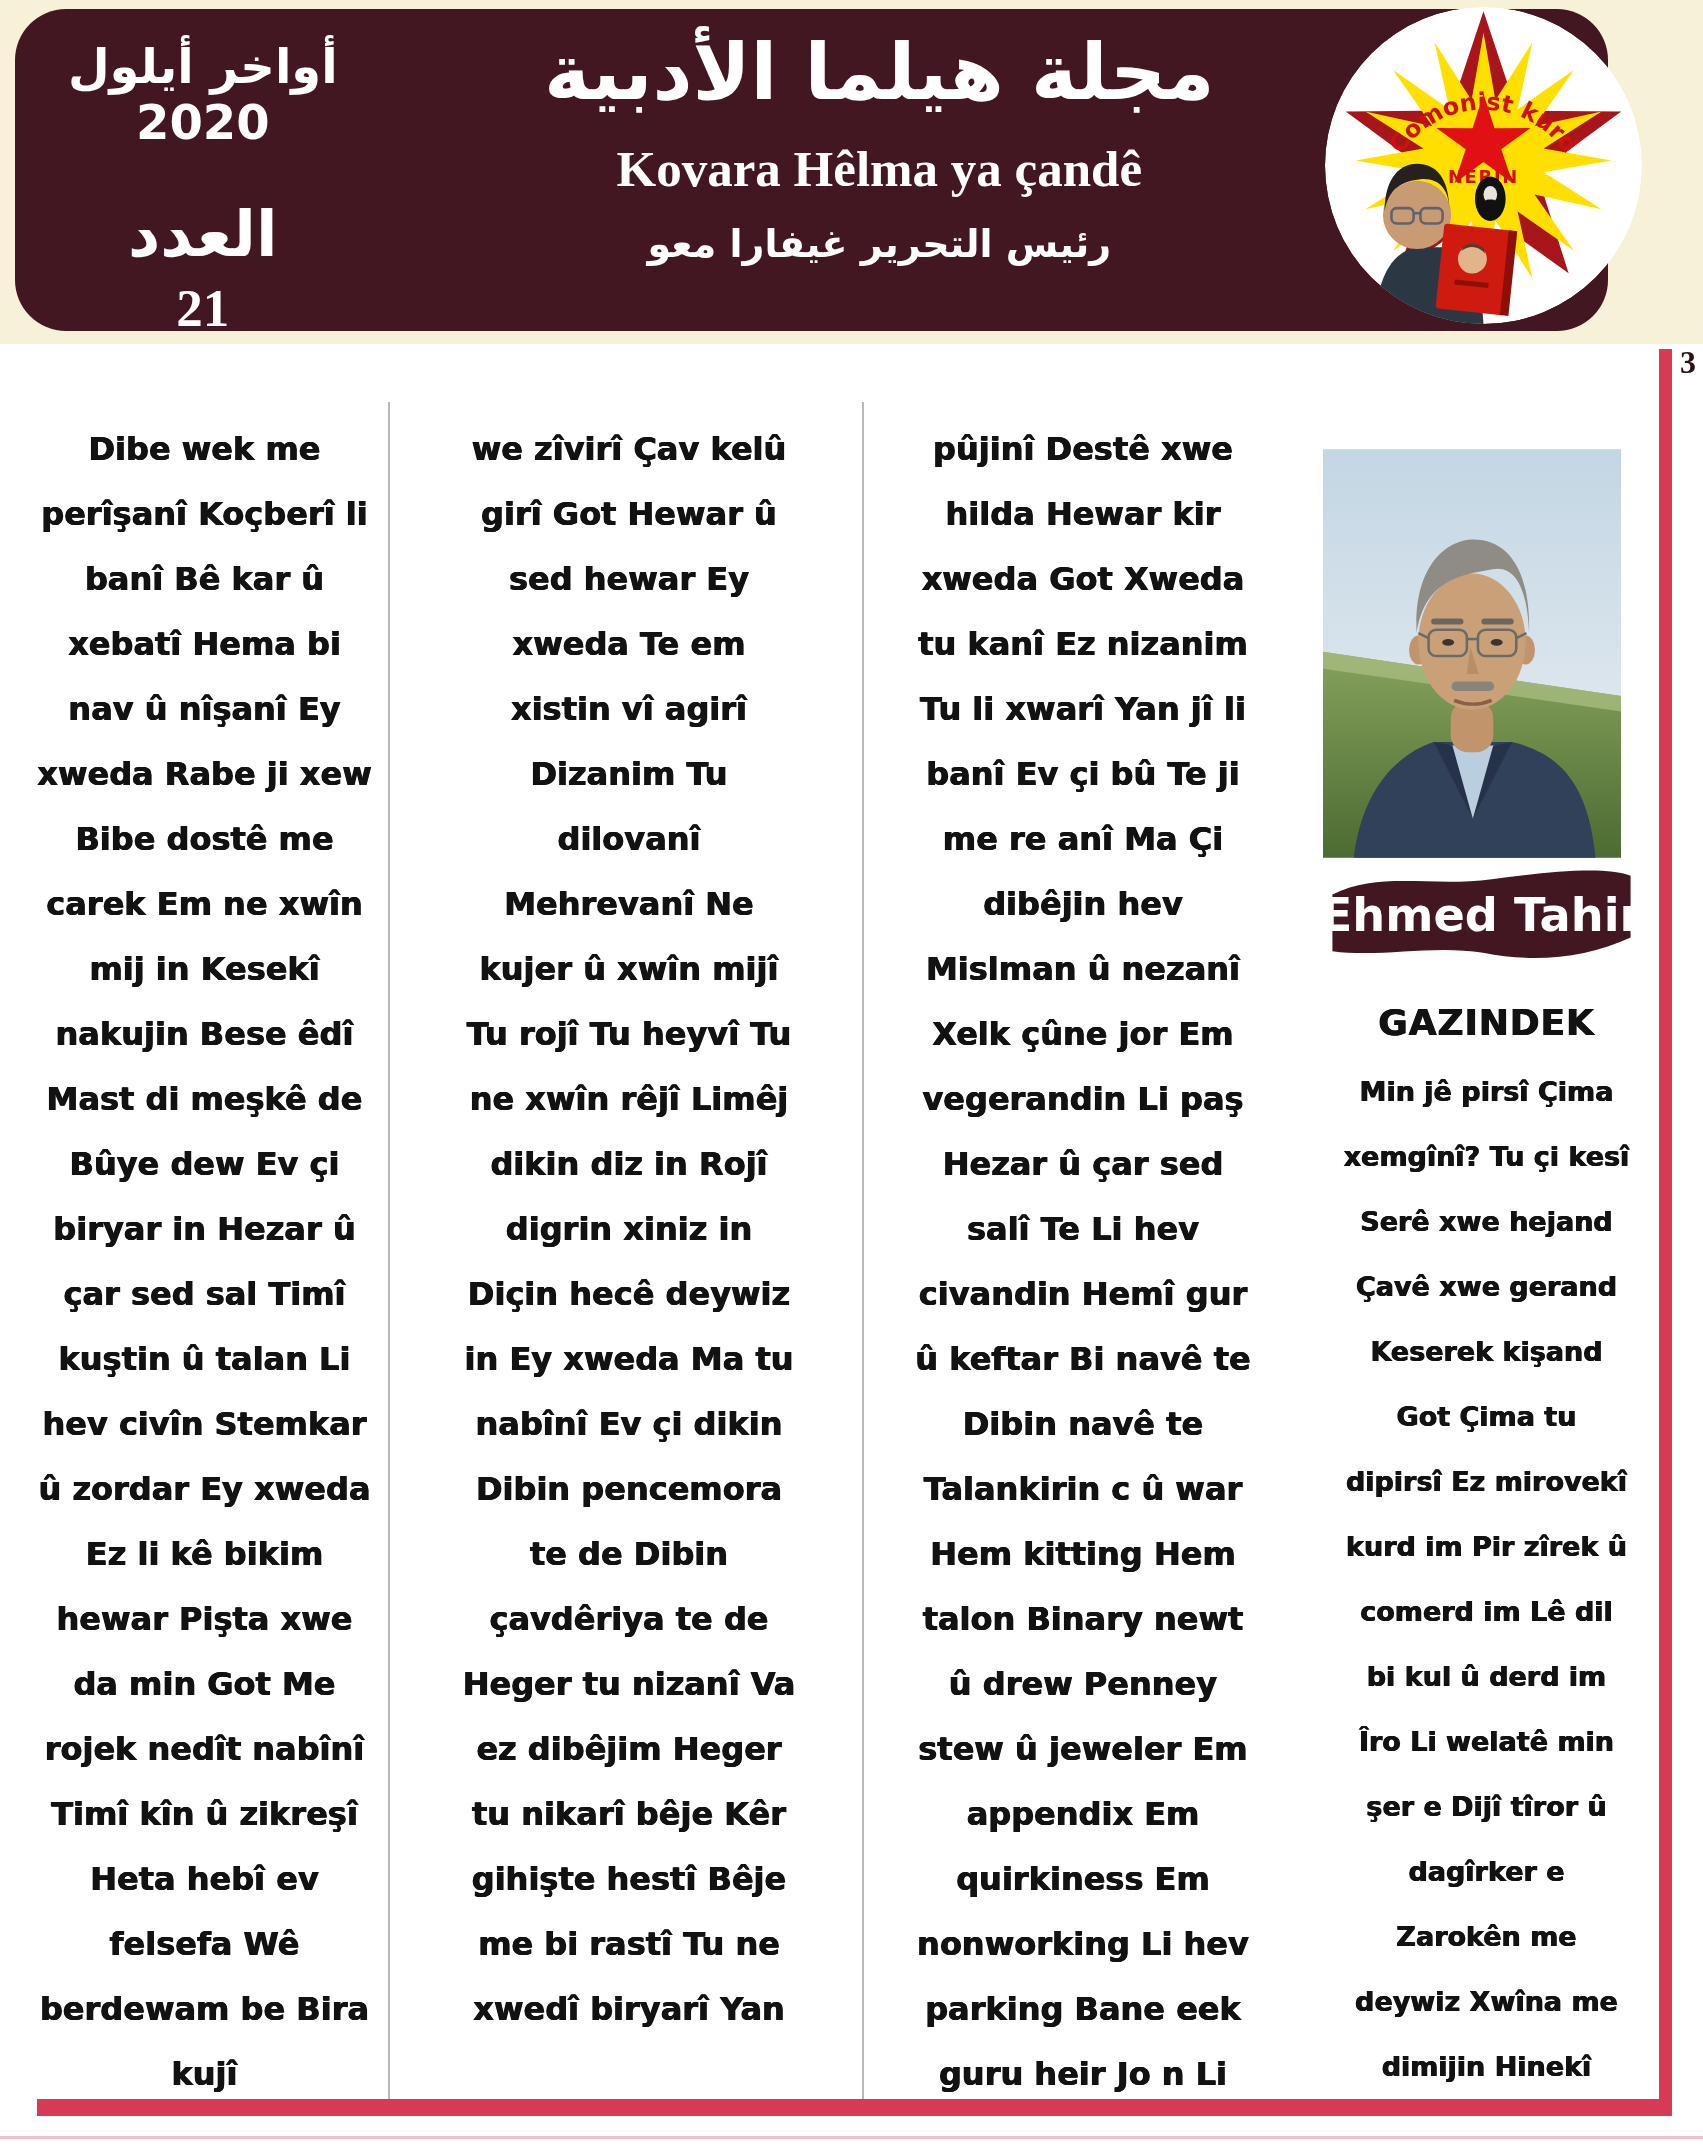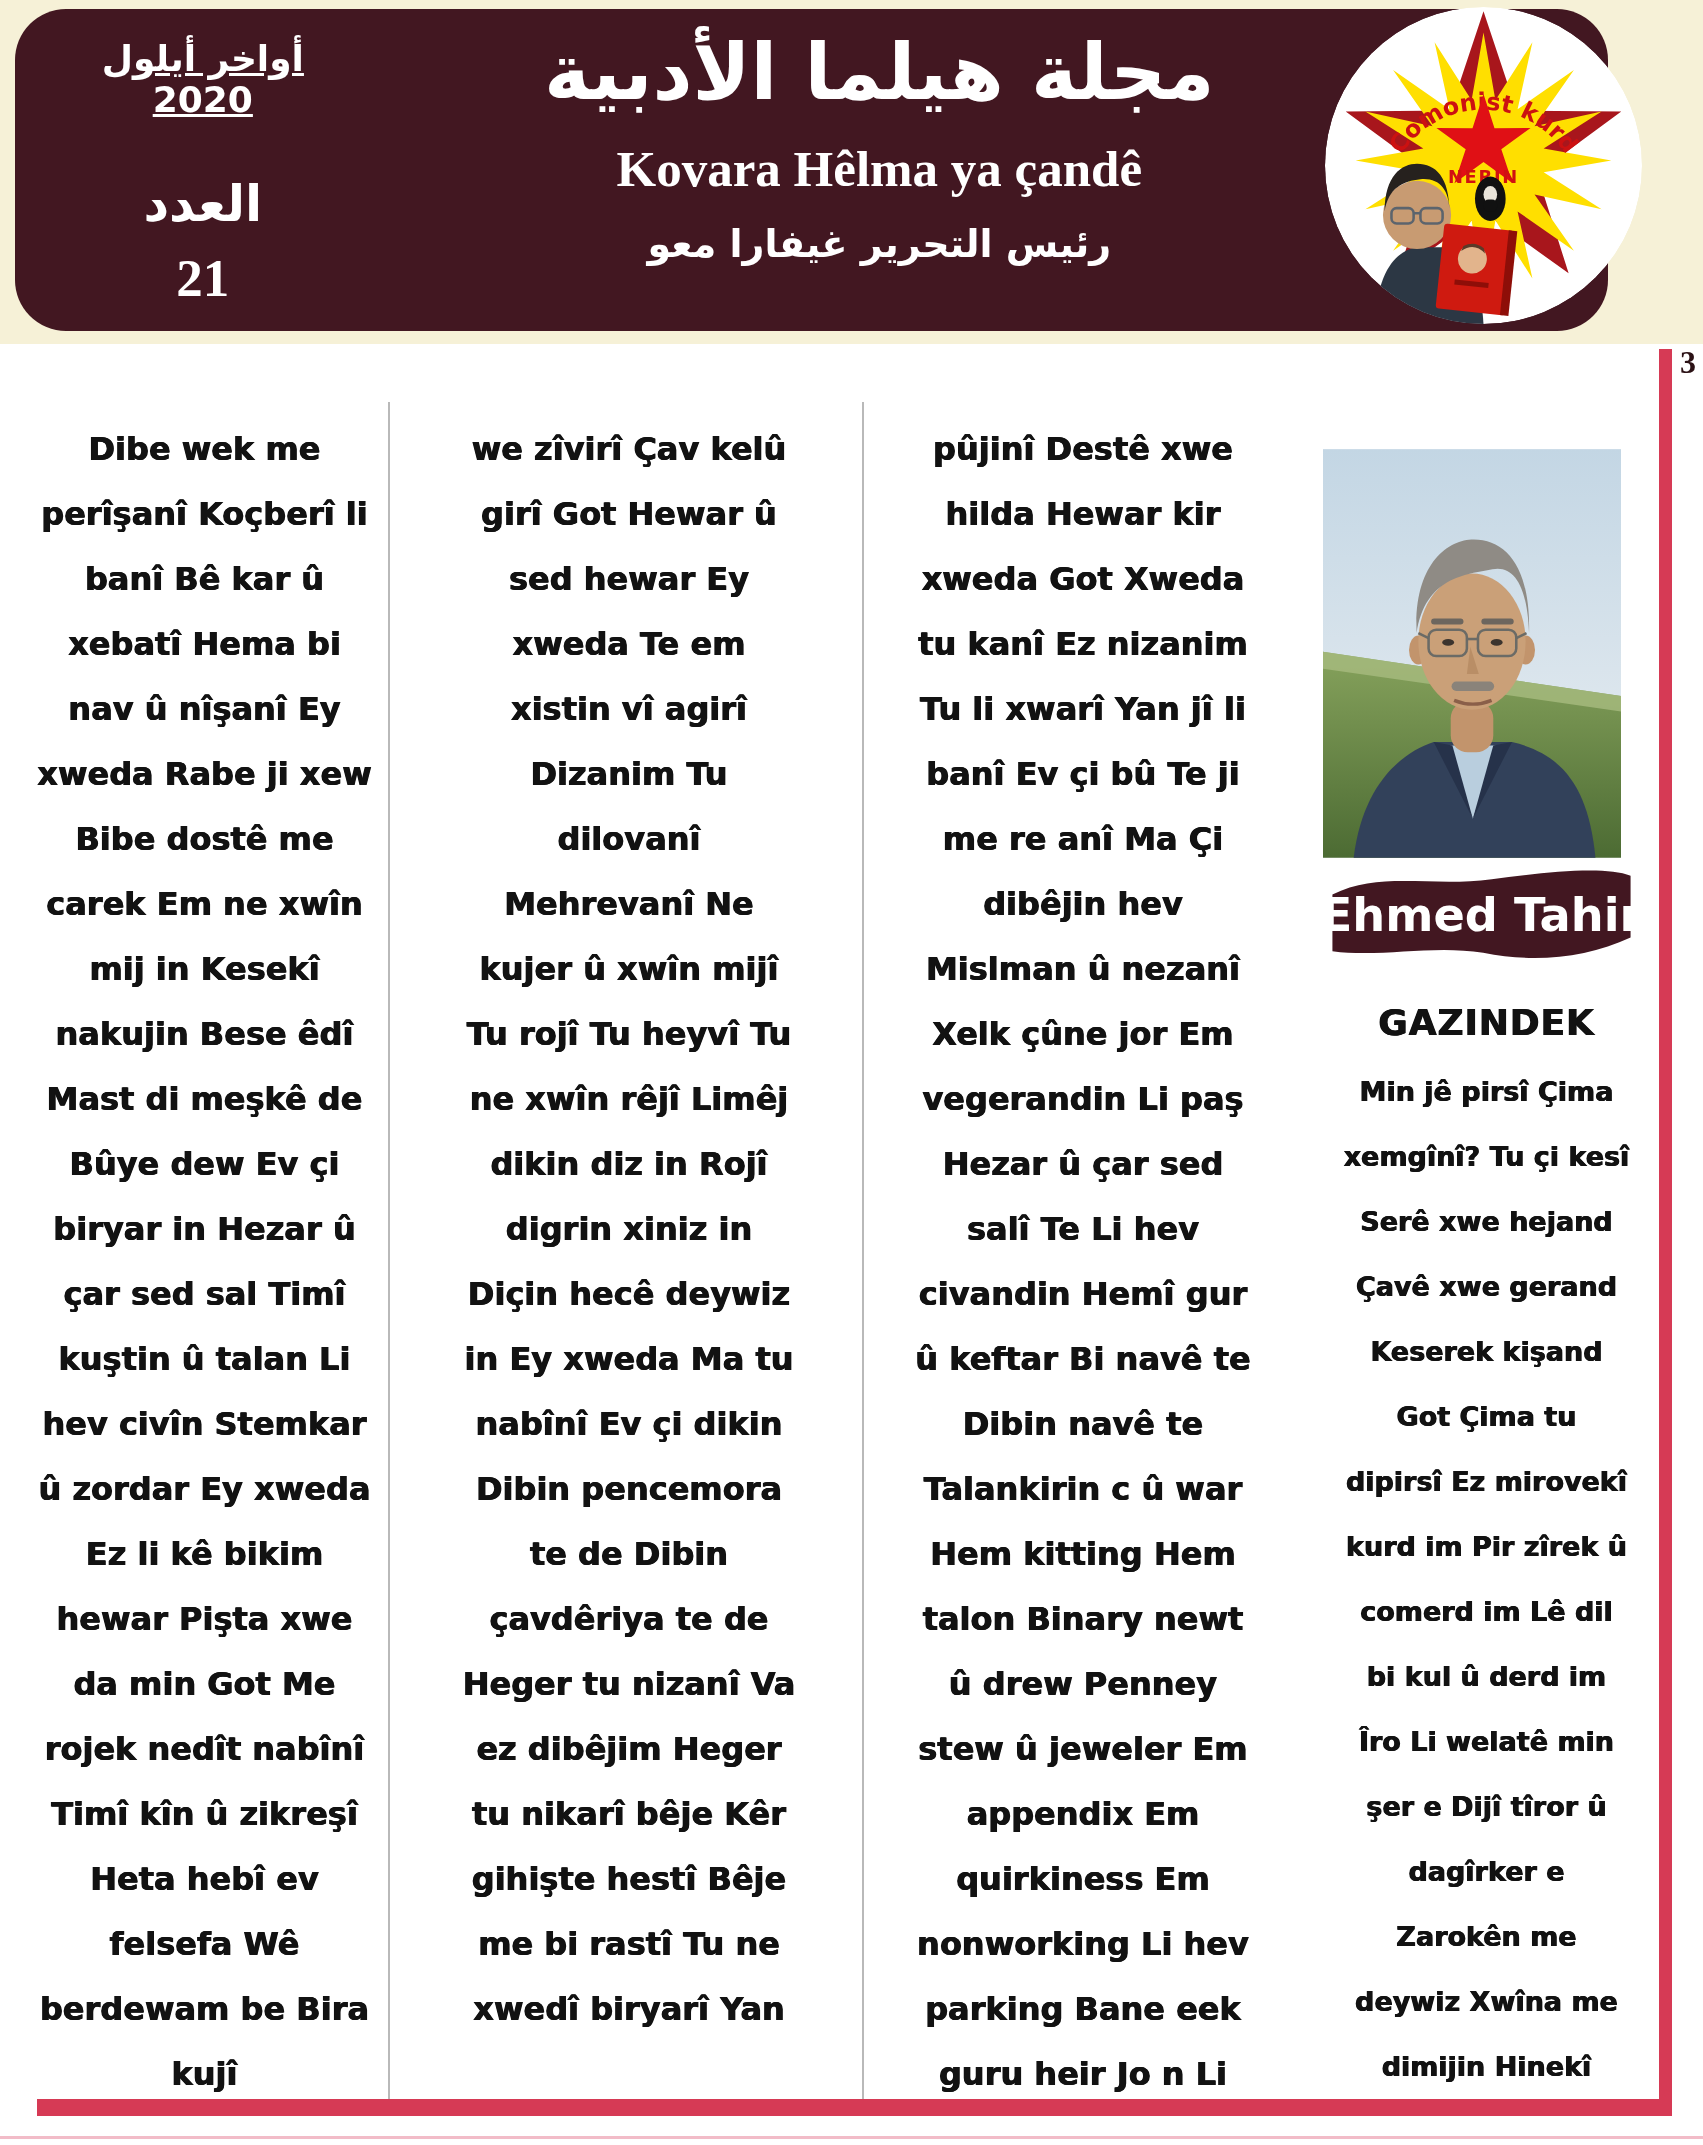--- a/index.html
+++ b/index.html
@@ -6,22 +6,22 @@
   body{
     width:1704px;height:2146px;position:relative;overflow:hidden;
     background:#ffffff;font-family:"DejaVu Sans",sans-serif;
   }
   .top-band{position:absolute;left:0;top:0;width:1704px;height:344px;background:#f6f1d7;}
   .header-box{
     position:absolute;left:15.3px;top:8.5px;width:1593px;height:322px;
     background:#421721;border-radius:51px;
   }
   .hdr-left{position:absolute;left:34px;top:29px;width:307px;text-align:center;color:#fff;}
-  .hdr-date{font-size:36px;font-weight:700;text-decoration:underline;}
-  .hdr-issue-label{font-size:50px;font-weight:700;margin-top:53px;line-height:63px;}
+  .hdr-date{font-size:48px;font-weight:700;}
+  .hdr-issue-label{font-size:63px;font-weight:700;margin-top:53px;line-height:63px;}
   .hdr-issue-number{font-size:53px;font-weight:700;margin-top:12px;font-family:"Liberation Serif",serif;}
   .hdr-center{position:absolute;left:400px;top:8.5px;width:928px;text-align:center;color:#fff;}
   .hdr-title-ar{font-size:78px;font-weight:700;line-height:111px;}
   .hdr-title-ku{font-size:51px;font-weight:700;font-family:"Liberation Serif",serif;margin-top:12px;}
   .hdr-editor{font-size:38px;font-weight:700;margin-top:24px;}
   .logo-circle{position:absolute;left:1325px;top:6.8px;width:317px;height:317px;}
   .page-num{position:absolute;left:1680px;top:344px;font-family:"Liberation Serif",serif;
     font-size:32px;font-weight:700;color:#2b1115;}
   .vbar{position:absolute;left:1659px;top:349px;width:12.8px;height:1767px;background:#d63a55;}
   .hbar{position:absolute;left:37px;top:2099px;width:1635px;height:17px;background:#d63a55;}

